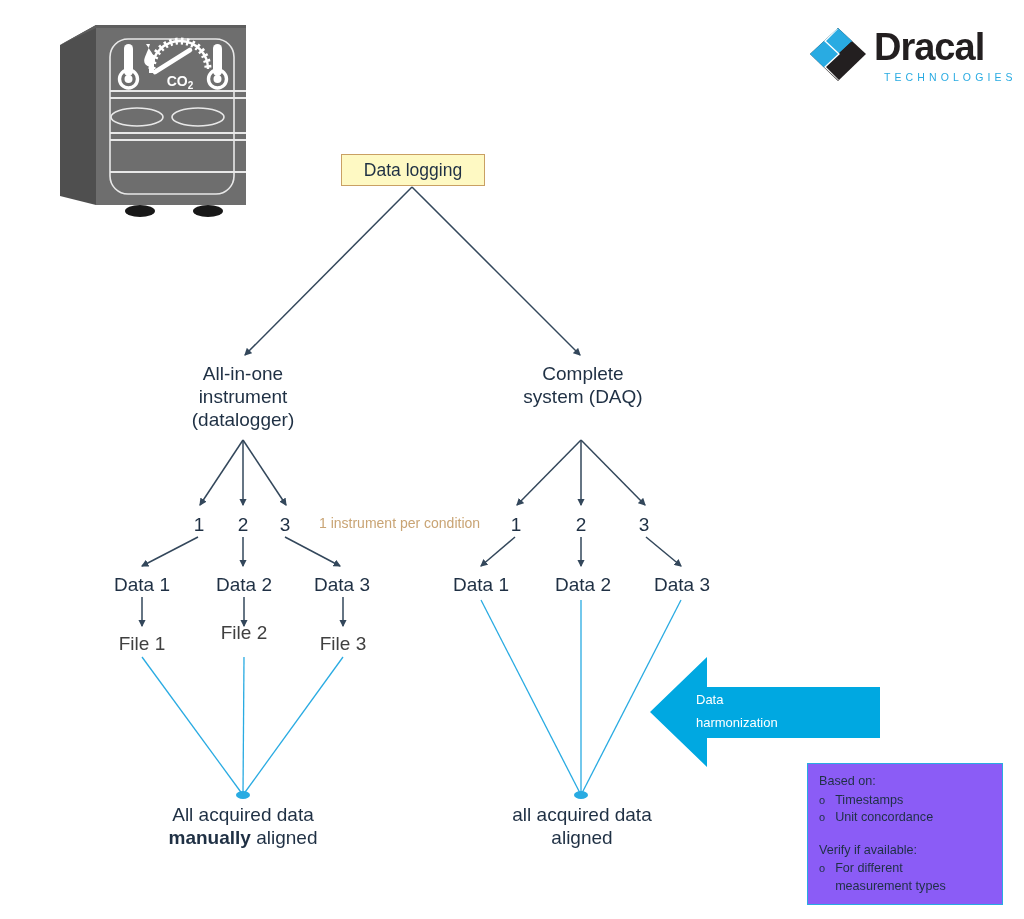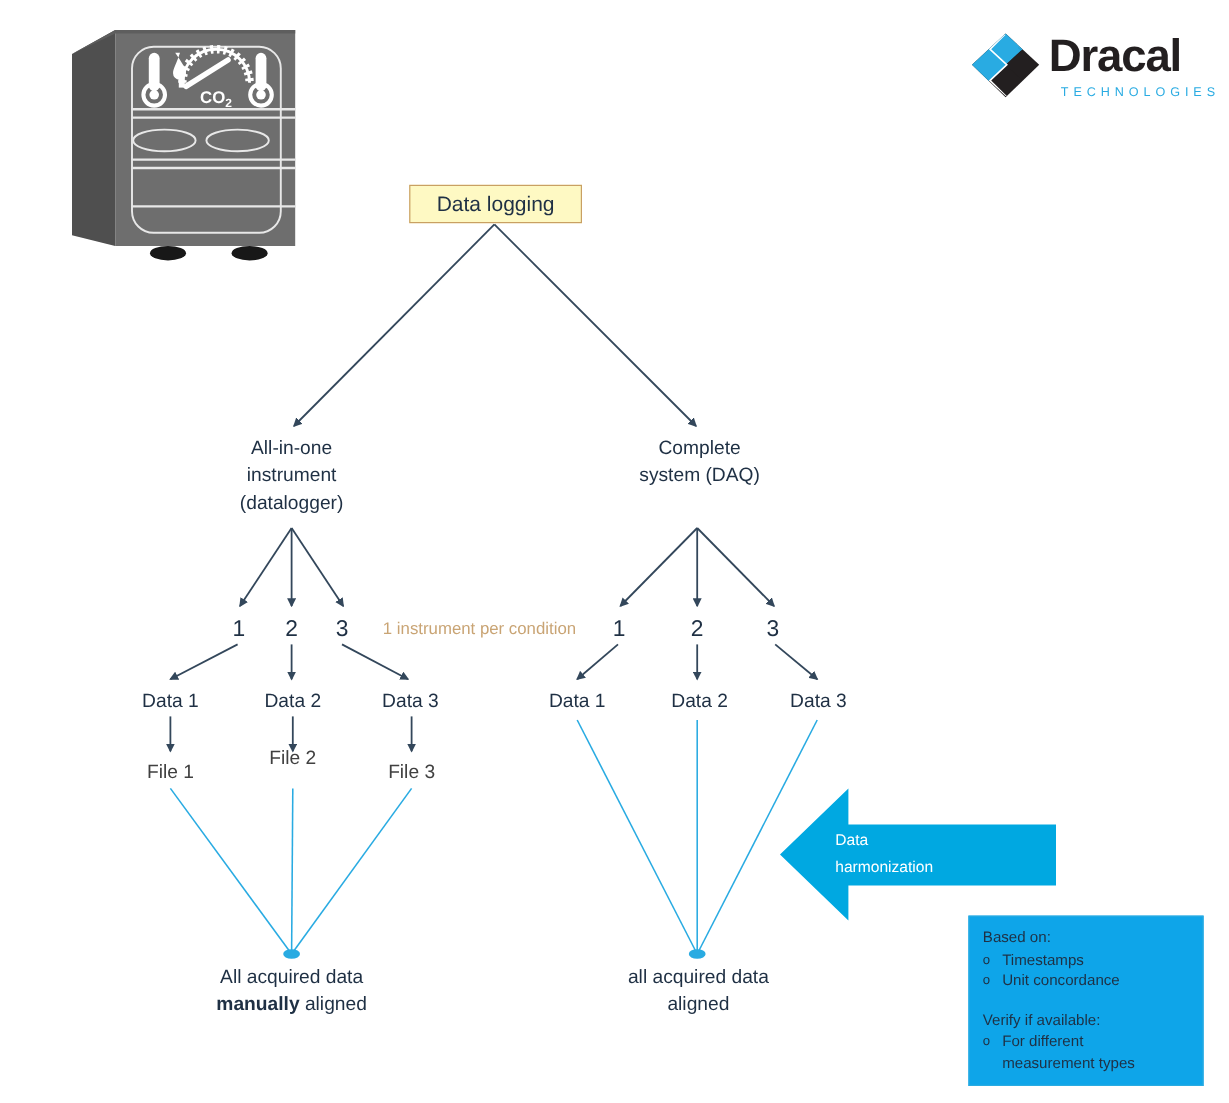--- a/index.html
+++ b/index.html
@@ -44,21 +44,21 @@
     font-size: 10.5px;
     color: #29abe2;
     letter-spacing: 4.1px;
     font-family: "Liberation Sans", sans-serif;
   }
 
   
   .node {
     text-align: center;
     color: #1f3044;
-    font-size: 16px;
+    font-size: 19px;
     line-height: 23px;
     white-space: nowrap;
   }
   .node.cyan { color: #404040; }
   .node.num { font-size: 19px; }
   .bold { font-weight: bold; }
 
   #n-datalogging {
     left: 341px; top: 154px;
     width: 144px; height: 32px;
@@ -113,21 +113,21 @@
     font-size: 13px;
     line-height: 23px;
   }
 
   
   #info-box {
     left: 807px; top: 763px;
     width: 196px; height: 142px;
     border: 1.4px solid #29abe2;
     box-sizing: border-box;
-    background: #0ea5e9;
+    background: #8b5cf6;
     padding: 9px 10px 0 11px;
     color: #1f3044;
     font-size: 12.6px;
     line-height: 17.5px;
   }
   .info-head { margin: 0 0 1px 0; }
   .info-list { list-style: none; margin: 0; padding: 0; }
   .info-list li {
     display: flex;
     gap: 10px;

